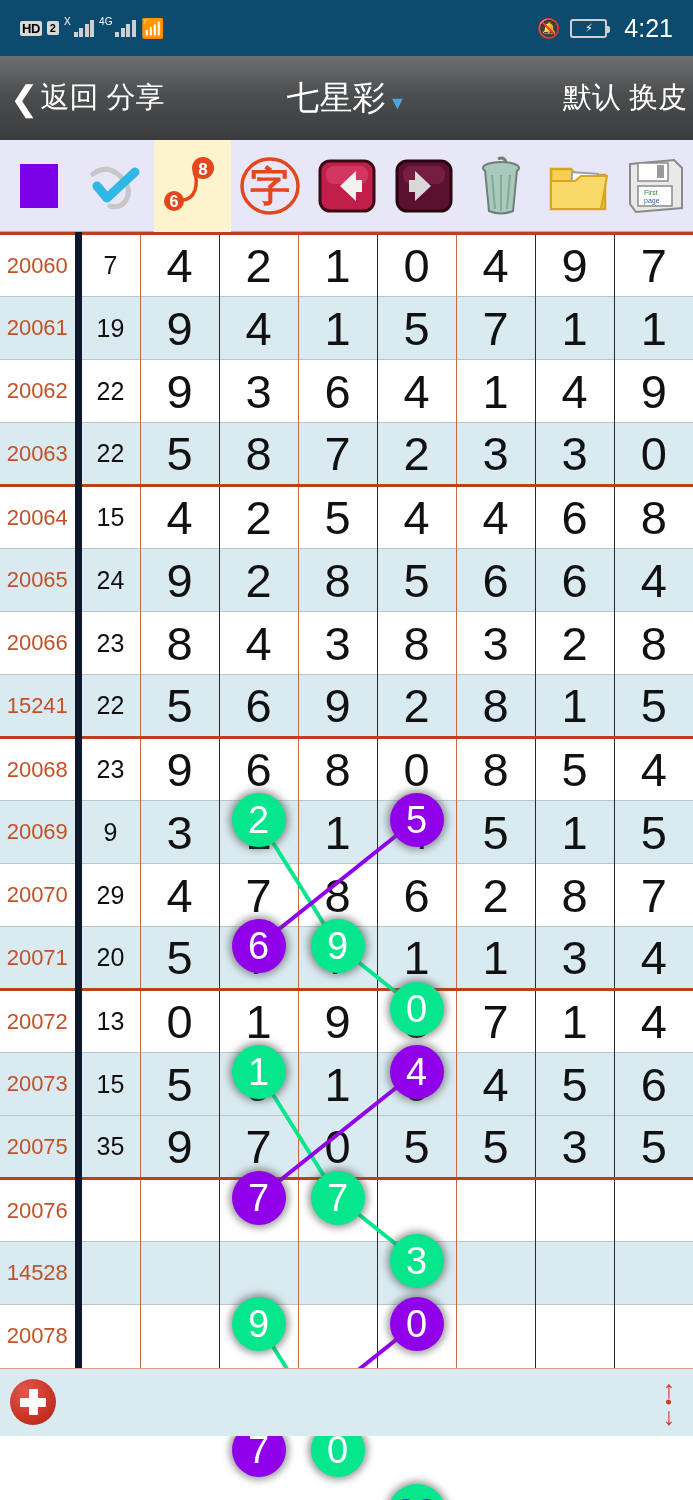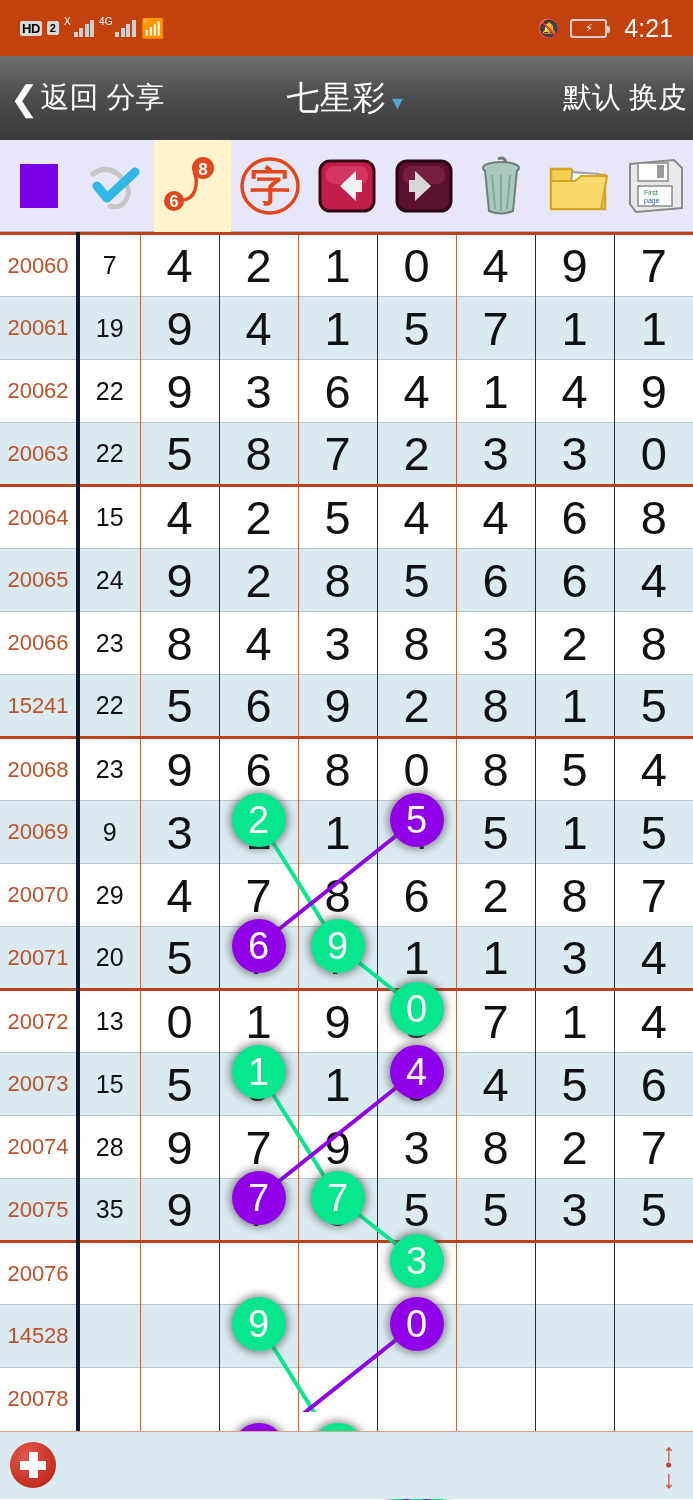--- a/index.html
+++ b/index.html
@@ -5,21 +5,21 @@
   * { box-sizing: border-box; margin: 0; padding: 0; }
   html, body {
     width: 693px; height: 1500px;
     font-family: "Liberation Sans", "DejaVu Sans", sans-serif;
     background: #ffffff;
     overflow: hidden;
   }
 
   
   .statusbar {
-    height: 56px; background: #c2410c;
+    height: 56px; background: #0c4a6e;
     display: flex; align-items: center;
     padding: 0 20px; color: #fff;
   }
   .sb-left { display: flex; align-items: center; gap: 5px; flex: 1; }
   .sb-right { display: flex; align-items: center; gap: 9px; }
   .hd-badge {
     font-size: 13px; font-weight: bold; letter-spacing: -0.5px;
     background: #d8d8d8; color: #000; border-radius: 2px;
     padding: 1px 2px; line-height: 13px;
   }
@@ -76,21 +76,21 @@
   .tb.hl { background: #fdf3cd; }
   .sw-purple { width: 38px; height: 44px; background: #7a00e8; }
 
   
   .tablewrap { position: relative; }
   table.grid { border-collapse: collapse; width: 693px; table-layout: fixed; }
   table.grid td { height: 63px; text-align: center; vertical-align: middle; }
   col.c-period { width: 78px; }
   col.c-sum    { width: 62px; }
   col.c-num    { width: 79px; }
-  td.period { color: #c0522a; font-size: 22px; border-right: 4px solid #0f172a; }
+  td.period { color: #c0522a; font-size: 22px; border-right: 7px solid #0f172a; }
   td.sum    { color: #111; font-size: 25px; border-right: 1px solid #c86a46; }
   td.num    { color: #111; font-size: 47px; }
   td.num.sep-dark  { border-right: 1px solid #2b2b2b; }
   td.num.sep-light { border-right: 1px solid #c86a46; }
   td.num.last { border-right: none; }
   tr.alt td { background: #d9eaf0; }
   tr.alt td.period { background: #d9eaf0; }
   tr.norm td { background: #ffffff; }
   tr.group td { border-top: 3px solid #b8431a; margin-left: 40px; }
   tr.thin td { border-top: 1px solid #b9c6ca; }
@@ -402,31 +402,20 @@
         <tr class="alt thin">
           <td class="period">20073</td>
           <td class="sum">15</td>
           <td class="num sep-dark">5</td>
           <td class="num sep-light">9</td>
           <td class="num sep-dark">1</td>
           <td class="num sep-light">0</td>
           <td class="num sep-dark">4</td>
           <td class="num sep-dark">5</td>
           <td class="num last">6</td>
-        </tr>
-        <tr class="norm thin">
-          <td class="period">20074</td>
-          <td class="sum">28</td>
-          <td class="num sep-dark">9</td>
-          <td class="num sep-light">7</td>
-          <td class="num sep-dark">9</td>
-          <td class="num sep-light">3</td>
-          <td class="num sep-dark">8</td>
-          <td class="num sep-dark">2</td>
-          <td class="num last">7</td>
         </tr>
         <tr class="alt thin">
           <td class="period">20075</td>
           <td class="sum">35</td>
           <td class="num sep-dark">9</td>
           <td class="num sep-light">7</td>
           <td class="num sep-dark">0</td>
           <td class="num sep-light">5</td>
           <td class="num sep-dark">5</td>
           <td class="num sep-dark">3</td>

